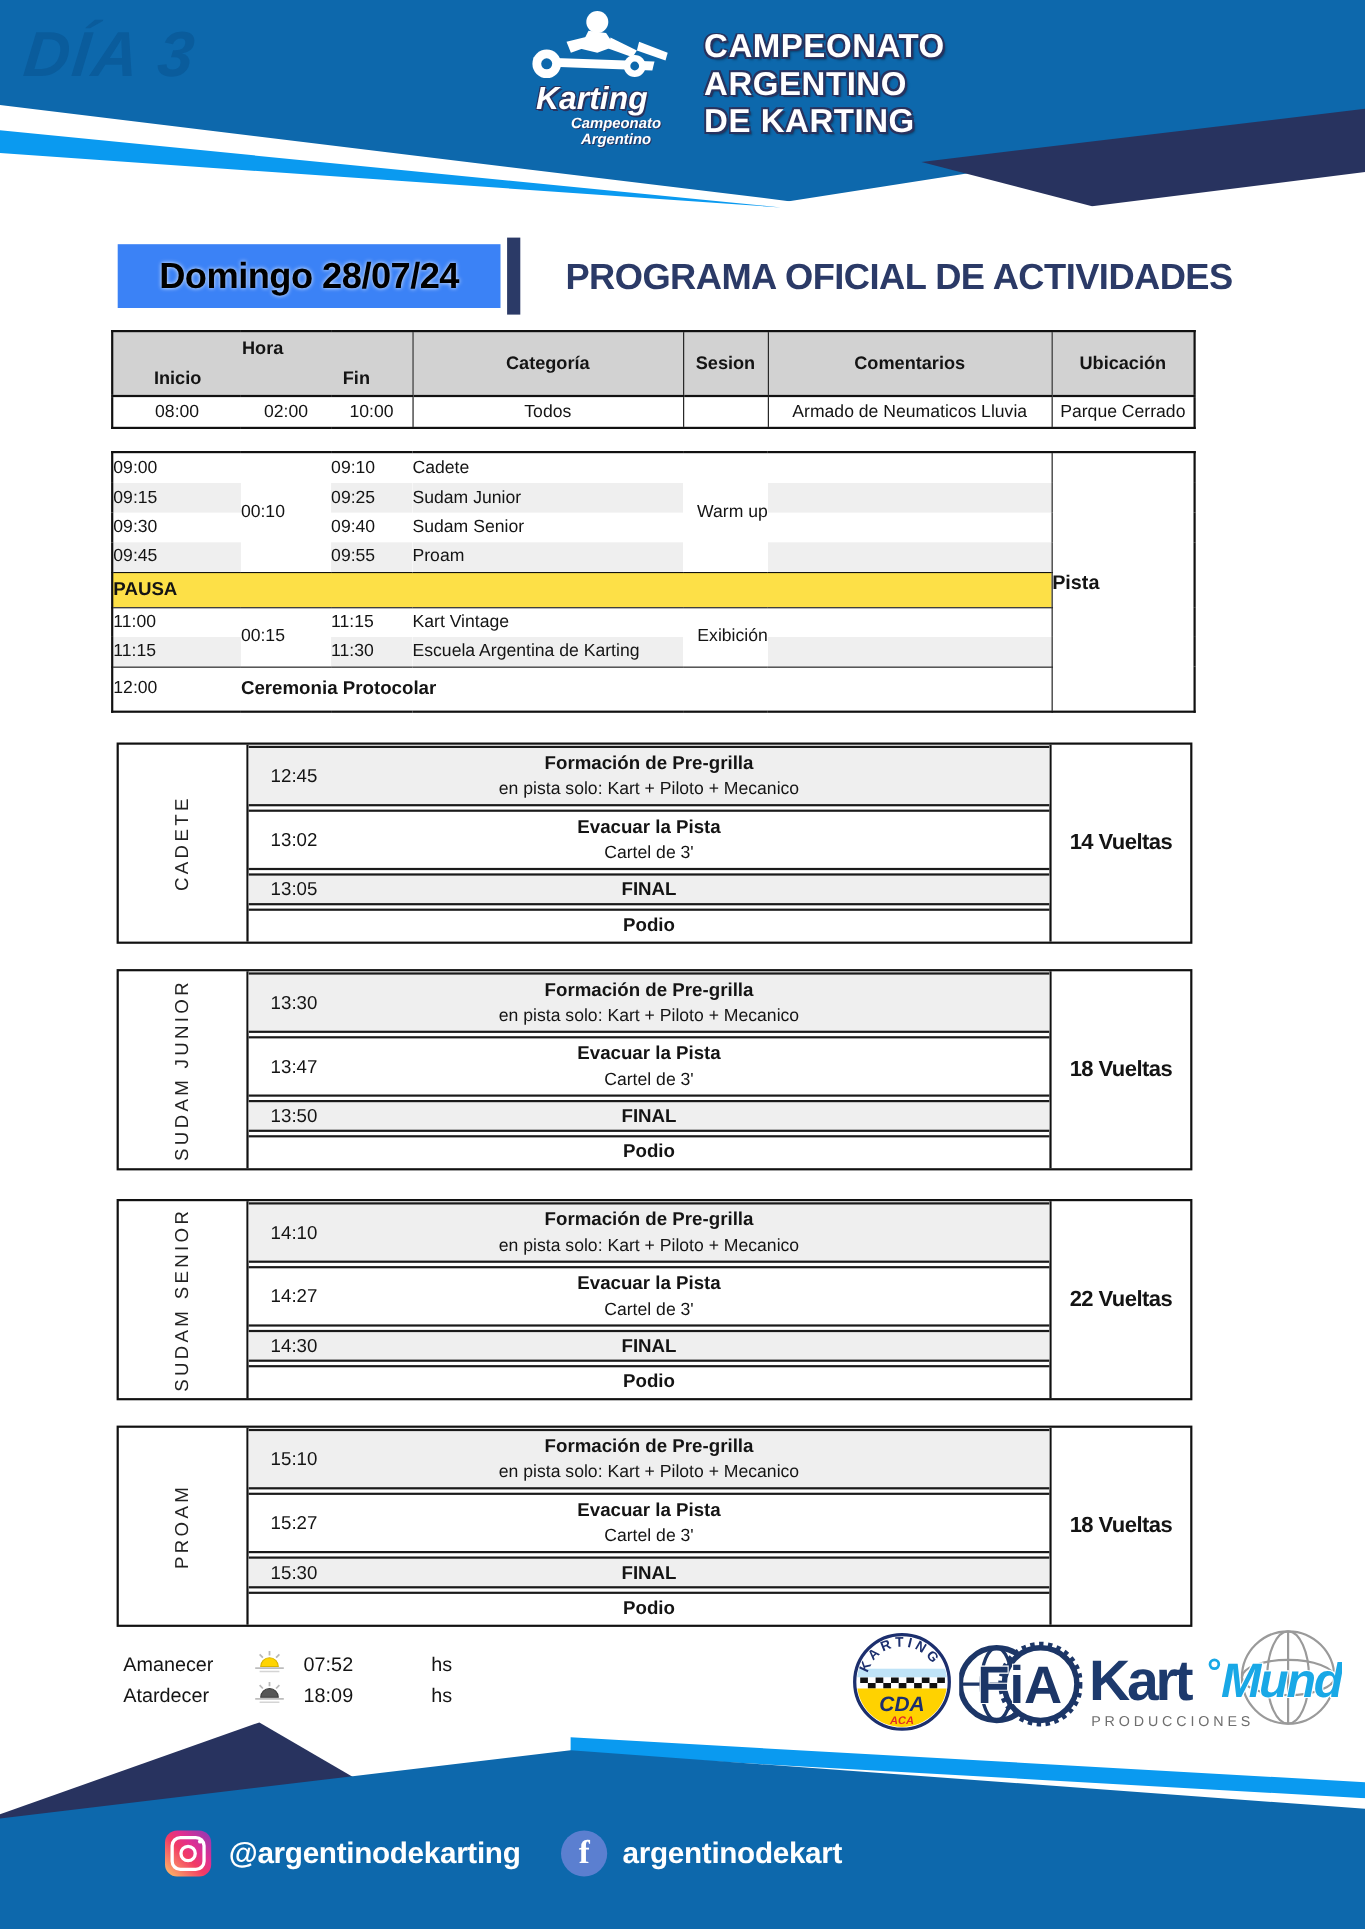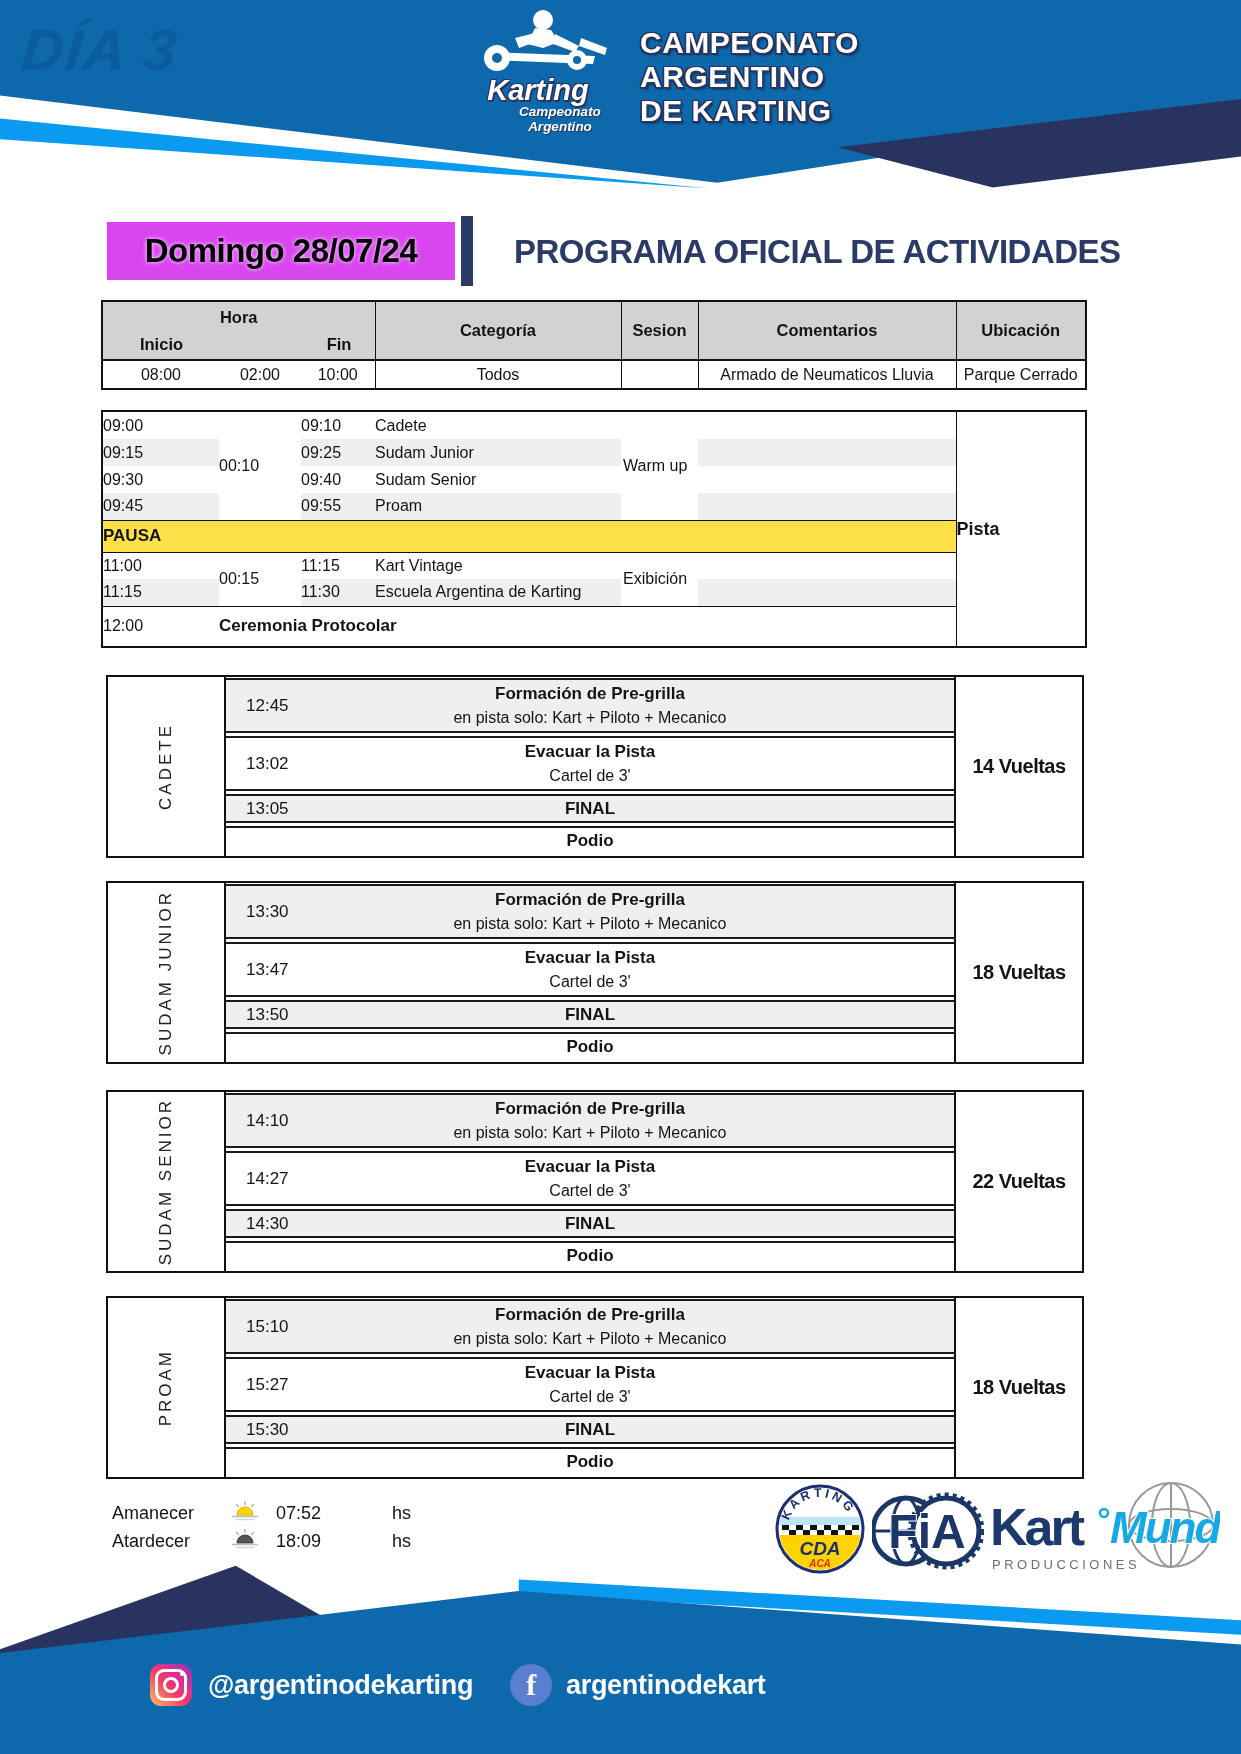--- a/index.html
+++ b/index.html
@@ -22,43 +22,43 @@
     font-size:29px; font-weight:900; font-style:italic; color:#fff; letter-spacing:0;
     text-shadow:1.5px 1.5px 0 #28335f, -1px 1px 0 #28335f, 1px -1px 0 #28335f, -1px -1px 0 #28335f; }
   .klogo-sub { position:absolute; left:40px; top:96px; width:130px; text-align:center;
     font-size:13.5px; font-style:italic; font-weight:bold; color:#fff; line-height:15px;
     text-shadow:1px 1px 0 #28335f; }
   .hdr-title { position:absolute; left:640px; top:26px; line-height:34px; font-size:30px;
     font-weight:900; color:#fff; letter-spacing:0.5px;
     text-shadow:2px 2px 0 #28335f, -1.5px -1.5px 0 #28335f, 1.5px -1.5px 0 #28335f, -1.5px 1.5px 0 #28335f, 2.5px 2.5px 2px rgba(0,0,0,.35); }
 
   
-  .datebox { position:absolute; left:107px; top:222px; width:348px; height:58px; background:#d946ef;
+  .datebox { position:absolute; left:107px; top:222px; width:348px; height:58px; background:#3b82f6;
     display:flex; align-items:center; justify-content:center; font-size:33px; font-weight:900;
     color:#000; letter-spacing:-0.5px; text-shadow:0 0 4px rgba(255,255,255,.9); }
   .navybar { position:absolute; left:461px; top:216px; width:12px; height:70px; background:#2b3a67; }
   .progtitle { position:absolute; left:514px; top:233px; font-size:33px; font-weight:900;
     color:#2b3a67; letter-spacing:-0.5px; white-space:nowrap; }
 
   
   table { border-collapse:collapse; table-layout:fixed; }
   td, th { padding:0; vertical-align:middle; font-size:16px; overflow:hidden; }
   .t1 { position:absolute; left:101px; top:300px; width:984px; border:2.5px solid #111; }
   .t2 { position:absolute; left:101px; top:410px; width:984px; border:2.5px solid #111; }
   .vd { border-left:1.5px solid #111; }
   .t1 .hdrrow th { background:#d2d2d2; height:57px; border-bottom:2.5px solid #111; font-weight:bold; font-size:16.5px; }
   .hora-wrap { position:relative; width:100%; height:57px; }
   .hora-top { position:absolute; left:0; top:6px; width:100%; text-align:center; }
   .hora-inicio { position:absolute; left:0; bottom:5px; width:117px; text-align:center; }
-  .hora-fin { position:absolute; left:199px; bottom:5px; width:74px; }
+  .hora-fin { position:absolute; left:184px; bottom:5px; width:74px; }
   .t1 .datarow td { height:29px; text-align:center; }
   .sh { background:#efefef; }
   .t2 td { height:27px; text-align:left; }
   .t2 .r1 td { height:28px; }
-  .t2 .sesion-cell { text-align:left; padding-left:2px;margin-top:40px; }
+  .t2 .sesion-cell { text-align:right; padding-left:2px;margin-top:40px; }
   .t2 .pausa-row td { height:32px; background:#fde047; font-weight:bold; font-size:17px;
     border-top:1.5px solid #111; border-bottom:1.5px solid #111; }
   .t2 .cer-row td { height:41px; border-top:1.5px solid #111; }
   .t2 .cer-label { font-weight:bold; font-size:17px; }
   .t2 .pista { border-left:1.5px solid #111; font-weight:bold; font-size:18px; background:#fff; }
 
   
   .block { position:absolute; left:106px; width:978px; height:183px; border:2.5px solid #111; display:flex; background:#fff; }
   .block-label { width:118px; border-right:2px solid #111; display:flex; align-items:center; justify-content:center; }
   .block-label span { writing-mode:vertical-rl; transform:rotate(180deg); font-size:17px; letter-spacing:3px; color:#222; }

